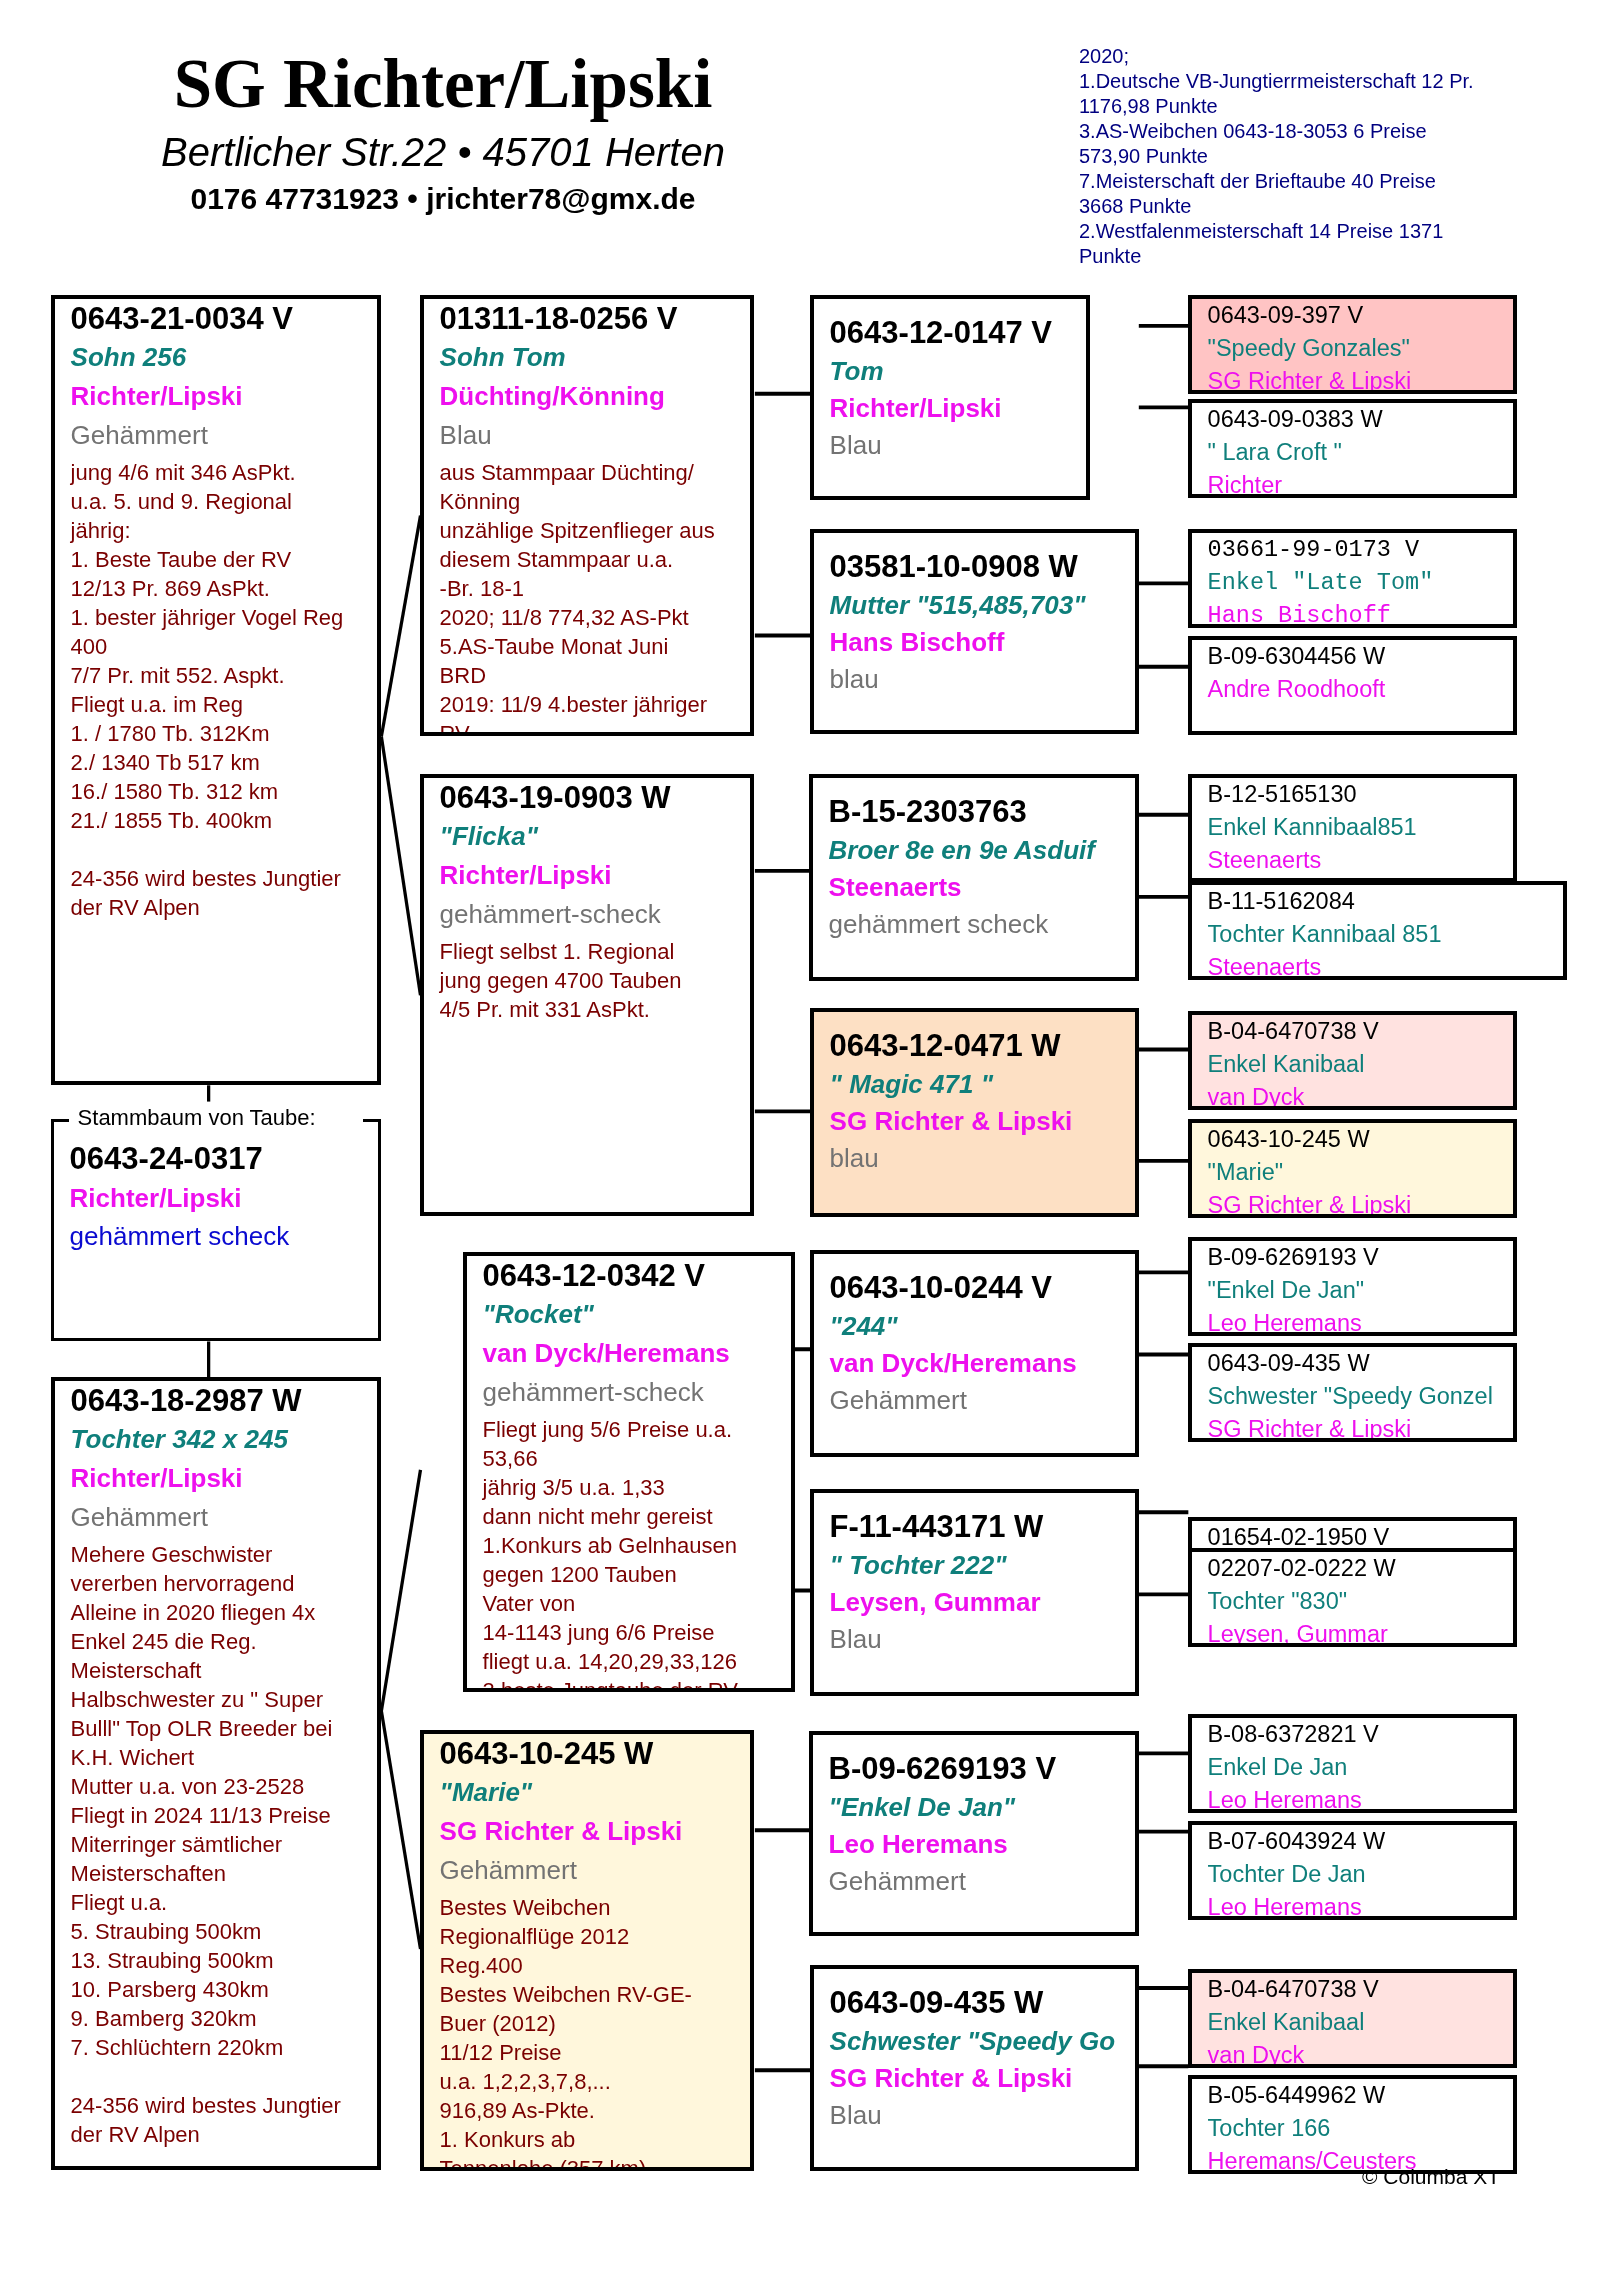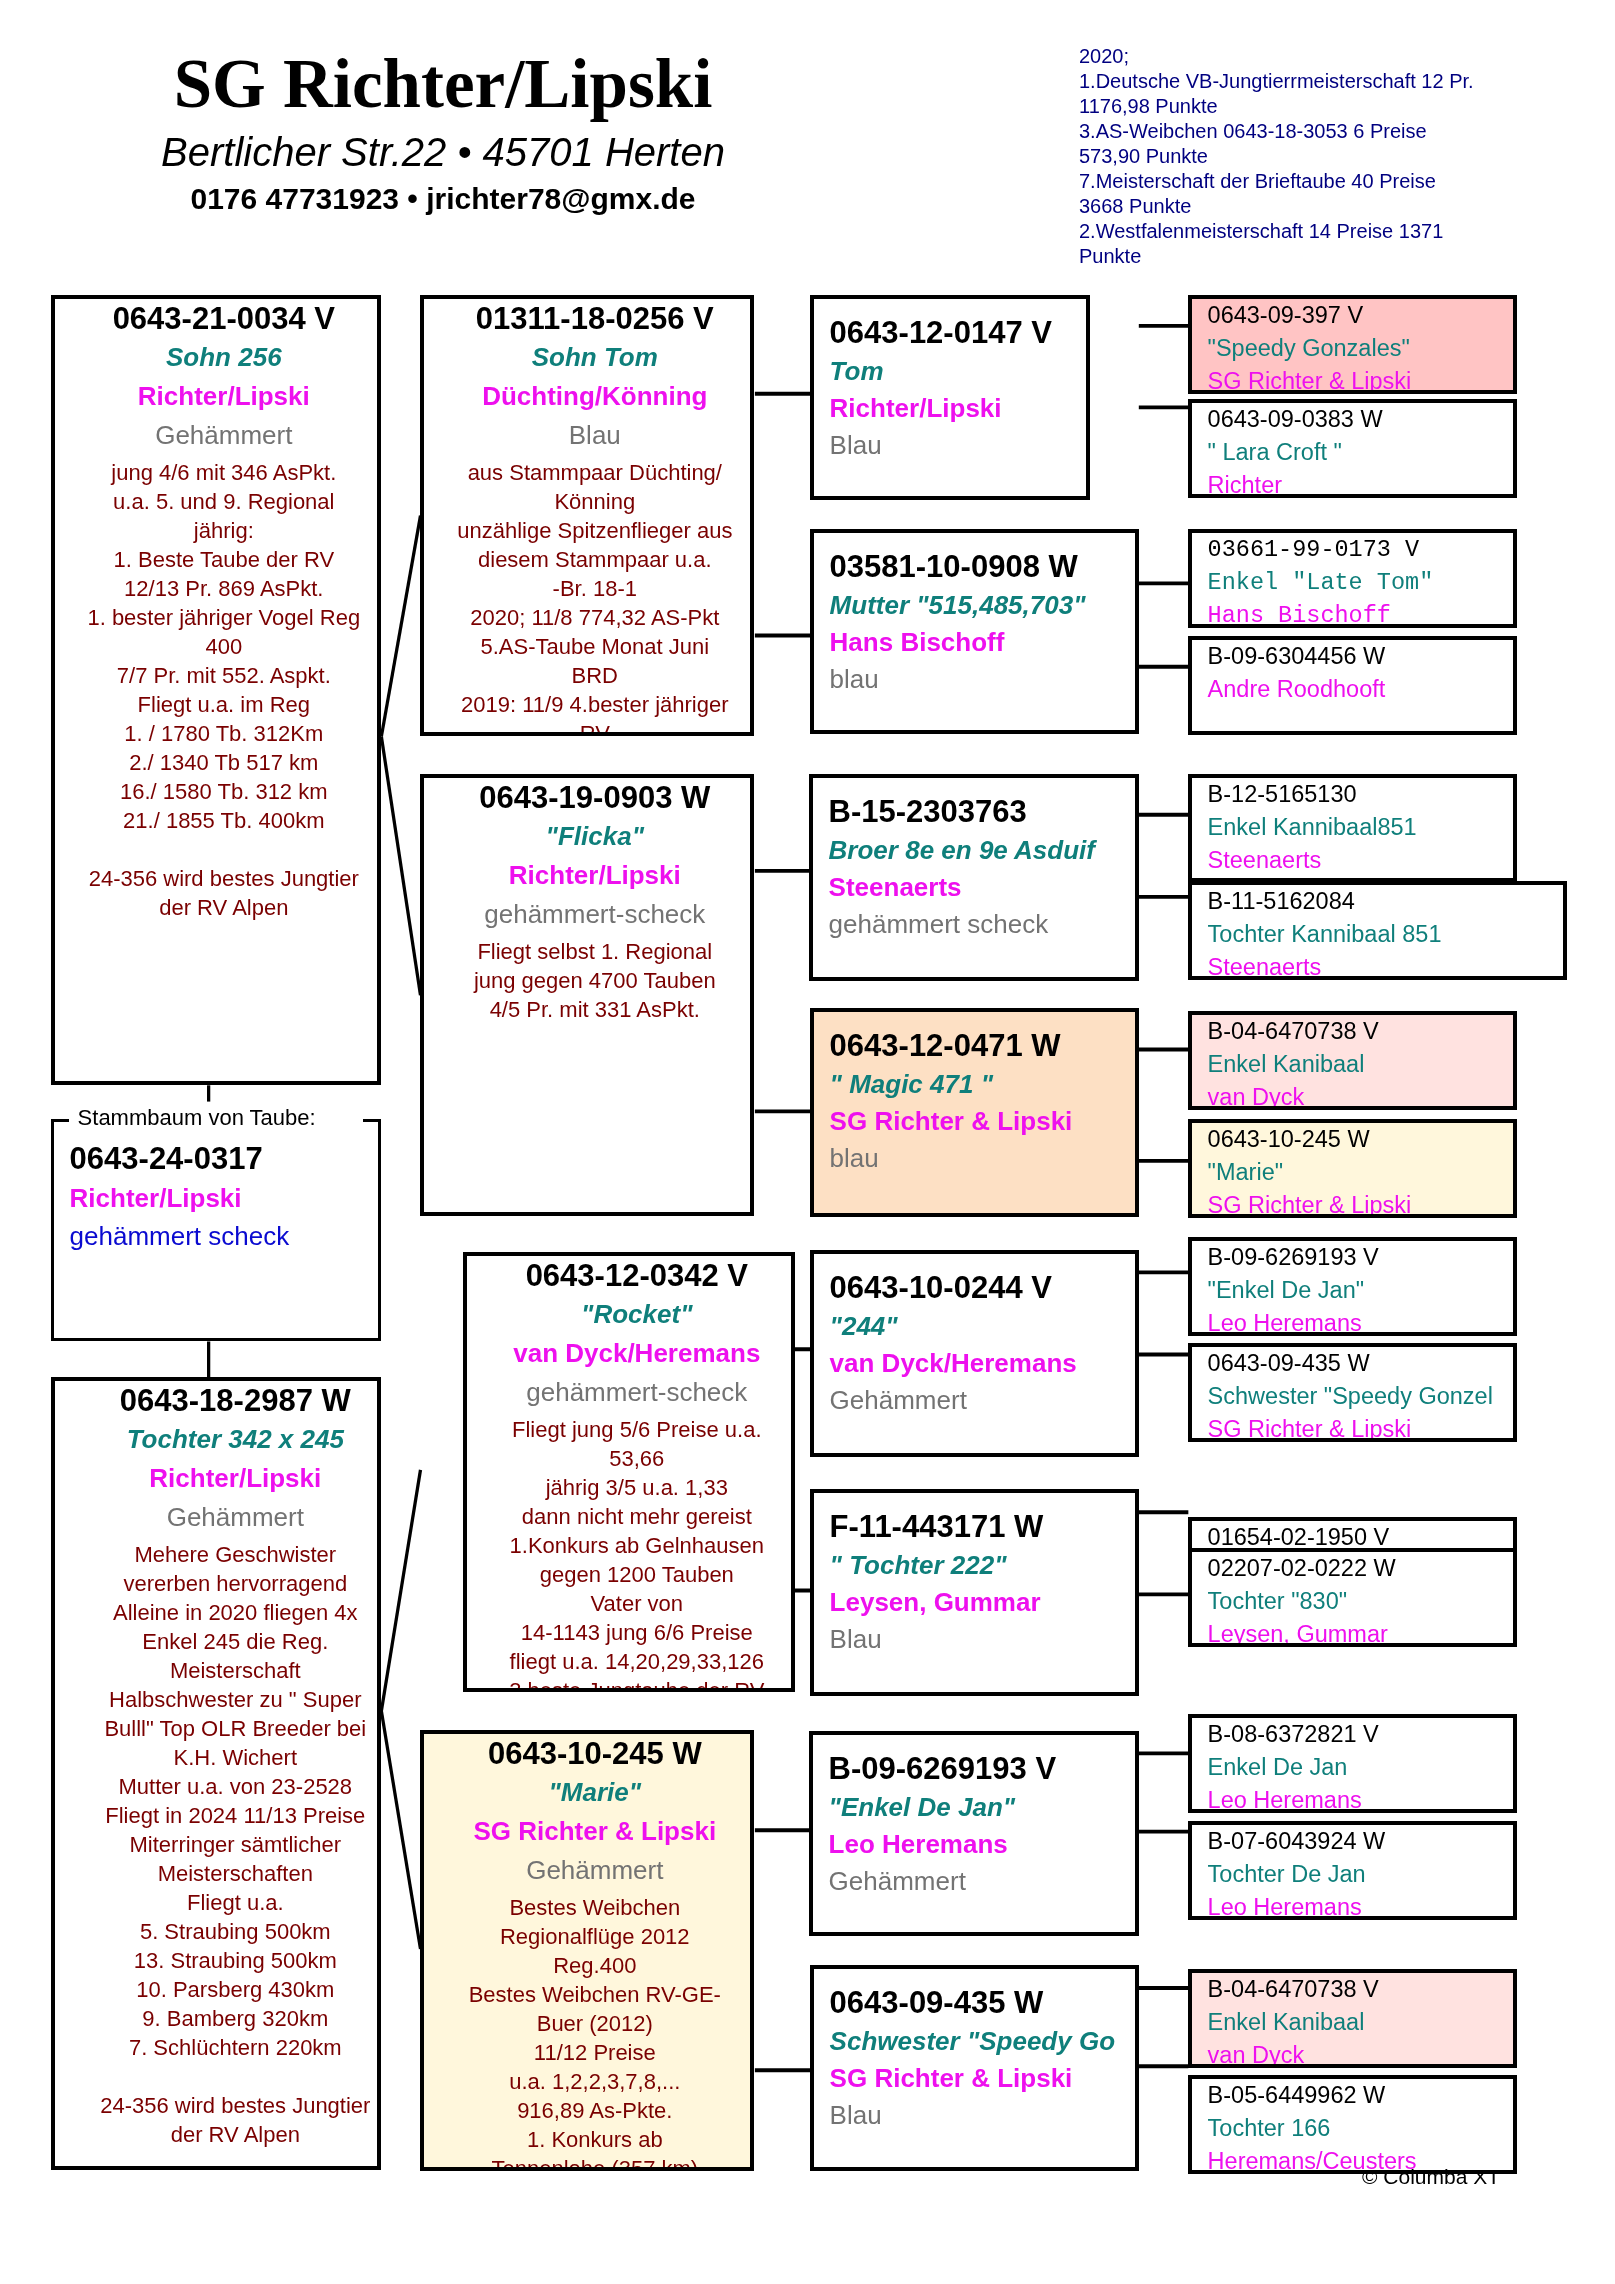--- a/index.html
+++ b/index.html
@@ -11,21 +11,21 @@
   .name { color:#0f7f7b; font-style:italic; font-weight:bold; }
   .breeder { color:#ee10ee; font-weight:bold; }
   .color { color:#737373; }
   .notes { color:#7a0000; white-space:pre-line; }
   
   .big .ring { font-size:31px; line-height:39px; }
   .big .name { font-size:26px; line-height:39px; }
   .big .breeder { font-size:26px; line-height:39px; }
   .big .color { font-size:26px; line-height:39px; }
   .big .notes { font-size:22px; line-height:29px; margin-top:2.6px; }
-  .big .inner { padding:0 0 0 15.6px;text-align:center; }
+  .big .inner { padding:0 0 0 15.6px; }
   
   .mid .inner { padding:14.3px 0 0 15.6px; }
   .mid .ring { font-size:31px; line-height:40px; }
   .mid .name { font-size:26px; line-height:37px; }
   .mid .breeder { font-size:26px; line-height:37px; }
   .mid .color { font-size:26px; line-height:37px; font-weight:normal; }
   
   .small .inner { padding:0 0 0 15.6px; }
   .small .ring { font-size:23.5px; line-height:33px; font-weight:normal; }
   .small .name { font-size:23.5px; line-height:33px; font-weight:normal; font-style:normal; }
@@ -124,21 +124,21 @@
   <div class="abs" style="left:-3.3px;top:0;width:18px;height:3.3px;background:#000;"></div>
   <div class="abs" style="right:-3.3px;top:0;width:18px;height:3.3px;background:#000;"></div>
   <div class="abs" style="left:21px;top:-14.3px;font-size:22px;line-height:26px;color:#000;background:#fff;padding:0 2.6px;">Stammbaum von Taube:</div>
   <div class="abs" style="left:15.6px;top:19.6px;">
     <div style="font-weight:bold;font-size:31px;line-height:40px;color:#000;">0643-24-0317</div>
     <div style="font-weight:bold;font-size:26px;line-height:38px;color:#ee10ee;">Richter/Lipski</div>
     <div style="font-size:26px;line-height:38px;color:#0a0ad0;">gehämmert scheck</div>
   </div>
 </div>
 
-<div class="box big" style="left:51px;top:1377px;width:330px;height:793px;padding-left:23px;">
+<div class="box big" style="left:51px;top:1377px;width:330px;height:793px;">
   <div class="inner">
     <div class="ring">0643-18-2987 W</div>
     <div class="name">Tochter 342 x 245</div>
     <div class="breeder">Richter/Lipski</div>
     <div class="color">Gehämmert</div>
     <div class="notes">Mehere Geschwister
 vererben hervorragend
 Alleine in 2020 fliegen 4x
 Enkel 245 die Reg.
 Meisterschaft

